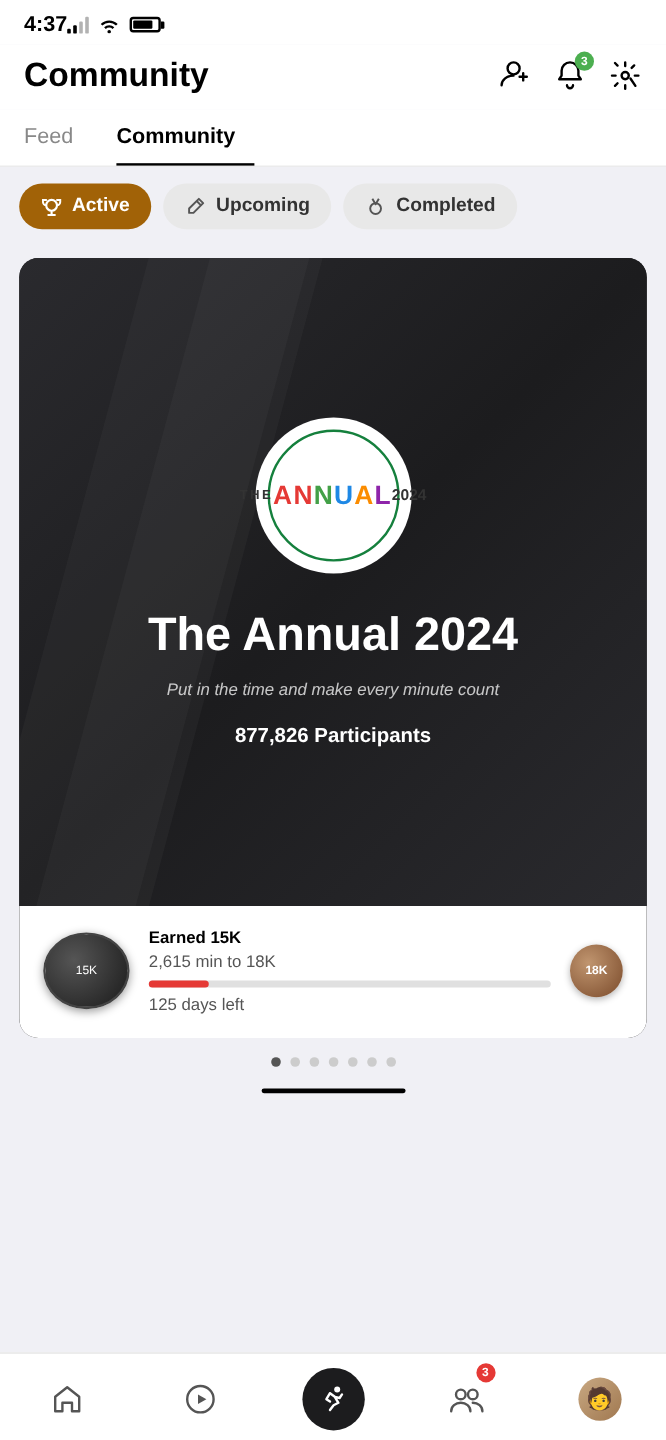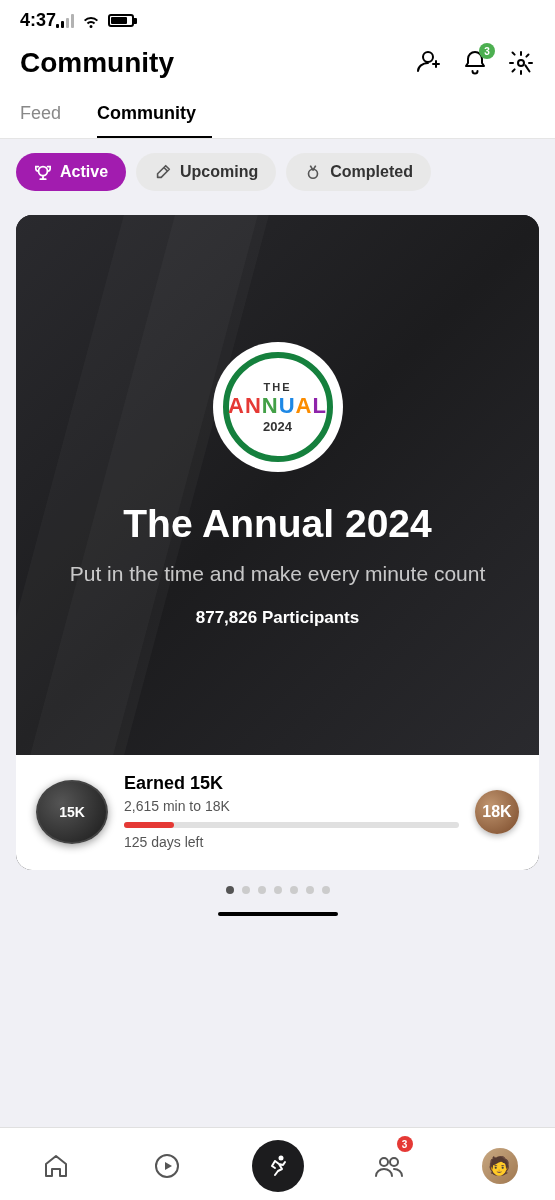--- a/index.html
+++ b/index.html
@@ -147,21 +147,21 @@
       align-items: center;
       gap: 8px;
       padding: 10px 18px;
       border-radius: 25px;
       font-size: 16px;
       font-weight: 600;
       cursor: pointer;
       border: none;
     }
     .filter-btn.active-filter {
-      background: #a21caf;
+      background: #a16207;
       color: #fff;
     }
     .filter-btn.inactive-filter {
       background: #e8e8e8;
       color: #333;
     }
 
     
     .challenge-area {
       background: #f0f0f5;
@@ -214,26 +214,26 @@
       background: #fff;
       display: flex;
       flex-direction: column;
       align-items: center;
       justify-content: center;
       margin-bottom: 30px;
       position: relative;
       z-index: 1;
     }
     .logo-inner {
-      border: 6px solid #15803d;
+      border: 2px solid #15803d;
       border-radius: 50%;
       width: 110px;
       height: 110px;
       display: flex;
-      flex-direction: column;
+      flex-direction: row;
       align-items: center;
       justify-content: center;
     }
     .logo-the {
       font-size: 11px;
       font-weight: 600;
       color: #333;
       letter-spacing: 2px;
     }
     .logo-annual {
@@ -259,27 +259,28 @@
     .card-title {
       font-size: 39px;
       font-weight: 700;
       color: #fff;
       text-align: center;
       margin-bottom: 12px;
       position: relative;
       z-index: 1;
     }
     .card-subtitle {
-      font-size: 21px;
+      font-size: 14px;
       color: rgba(255,255,255,0.75);
       text-align: center;
       line-height: 1.5;
       margin-bottom: 18px;
       position: relative;
       z-index: 1;
+      font-style: italic;
     }
     .card-participants {
       font-size: 17px;
       font-weight: 600;
       color: #fff;
       position: relative;
       z-index: 1;
     }
 
     
@@ -292,32 +293,32 @@
       gap: 16px;
     }
     .medal-badge {
       width: 72px;
       height: 64px;
       border-radius: 50%;
       background: radial-gradient(circle at 35% 35%, #555, #1a1a1a);
       display: flex;
       align-items: center;
       justify-content: center;
-      font-size: 14px;
-      font-weight: 700;
+      font-size: 10px;
+      font-weight: 400;
       color: #fff;
       flex-shrink: 0;
       border: 2px solid #444;
       box-shadow: 0 2px 8px rgba(0,0,0,0.4);
     }
     .progress-info {
       flex: 1;
     }
     .progress-earned {
-      font-size: 18px;
+      font-size: 14px;
       font-weight: 700;
       color: #000;
       margin-bottom: 4px;
     }
     .progress-min {
       font-size: 14px;
       color: #555;
       margin-bottom: 8px;
     }
     .progress-bar-wrap {
@@ -339,21 +340,21 @@
       color: #555;
     }
     .next-medal {
       width: 44px;
       height: 44px;
       border-radius: 50%;
       background: radial-gradient(circle at 35% 35%, #c0956f, #7a4a2a);
       display: flex;
       align-items: center;
       justify-content: center;
-      font-size: 16px;
+      font-size: 10px;
       font-weight: 800;
       color: #fff;
       flex-shrink: 0;
       box-shadow: 0 2px 6px rgba(0,0,0,0.3);
     }
 
     
     .dots-row {
       display: flex;
       justify-content: center;

